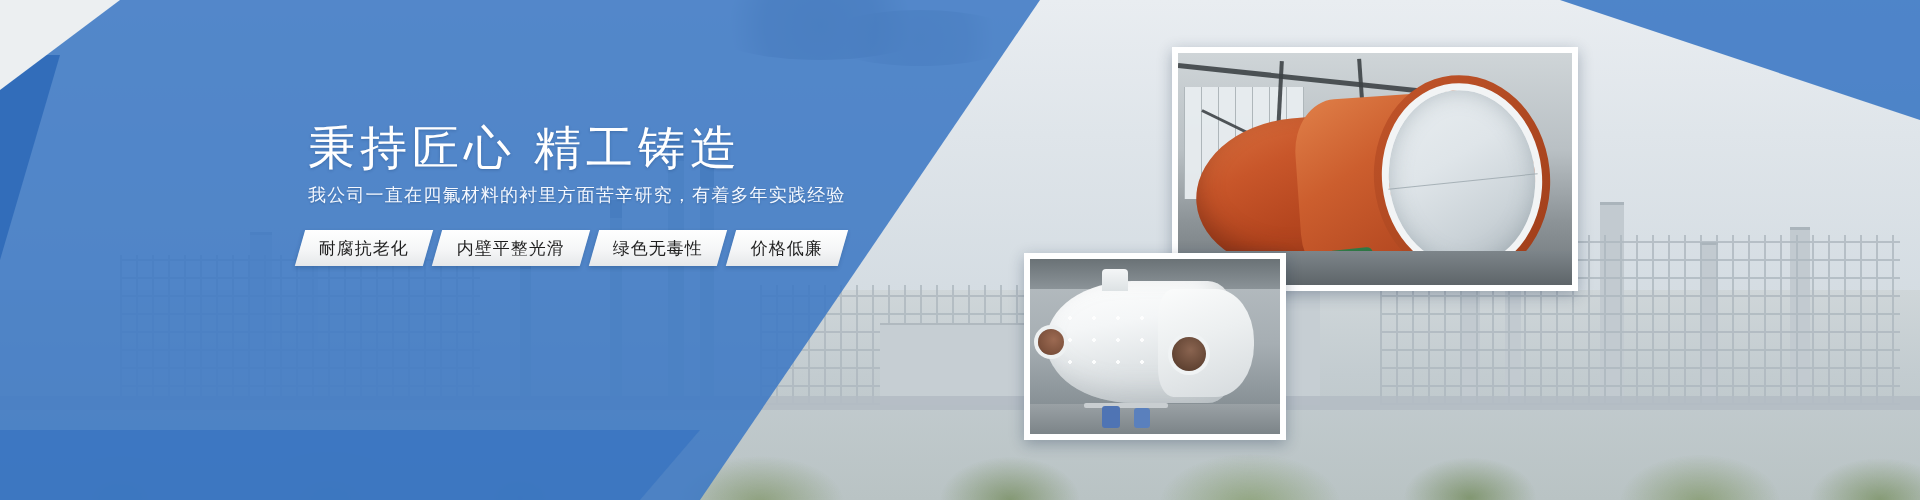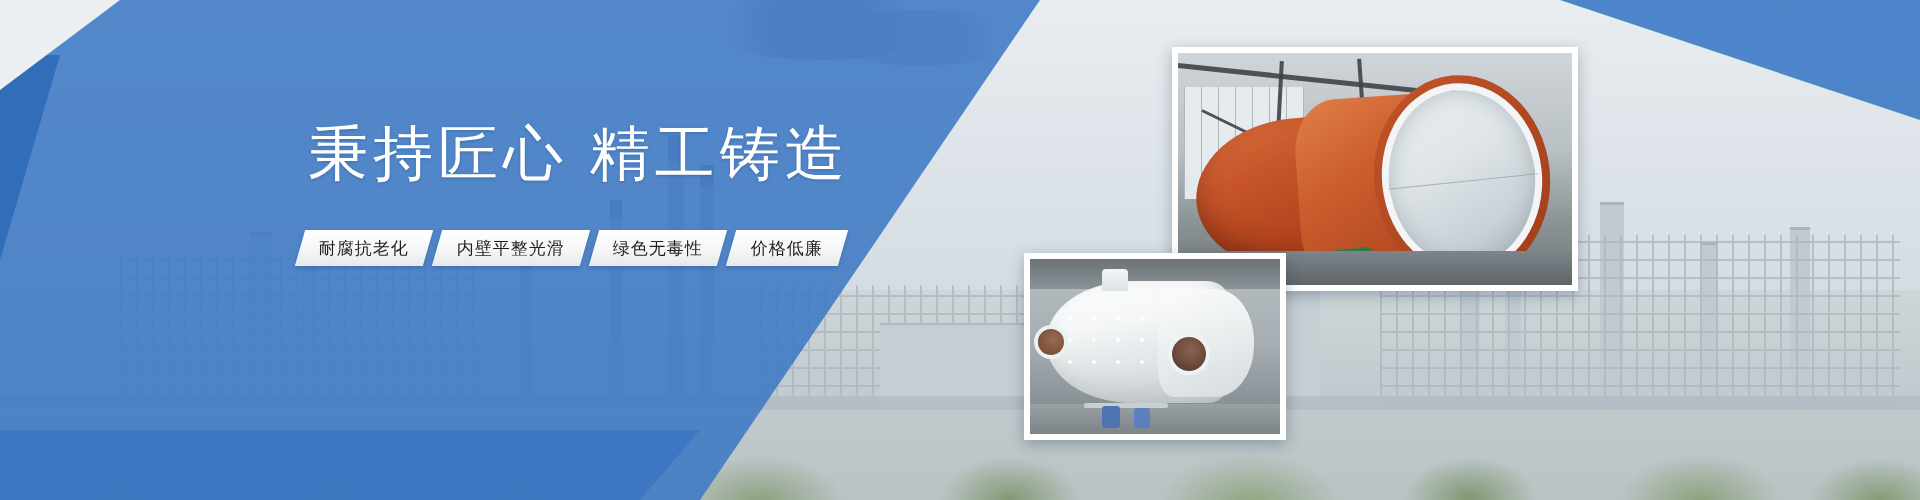--- a/index.html
+++ b/index.html
@@ -90,21 +90,21 @@
     clip-path:polygon(0 0, 120px 0, 0 90px);
   }
 
   
   .copy{
     position:absolute;left:0;top:0;width:900px;height:500px;
     color:#ffffff;
   }
   .headline{
     position:absolute;left:308px;top:124px;
-    font-size:60px;line-height:1;
+    font-size:47px;line-height:1;
     letter-spacing:5px;
     font-weight:400;
     color:#ffffff;
     white-space:nowrap;
     text-shadow:0 1px 3px rgba(10,40,80,.25);
   }
   .subtitle{
     position:absolute;left:308px;top:186px;
     font-size:18px;line-height:1;
     letter-spacing:1.2px;
@@ -321,20 +321,21 @@
   </div>
 
   <div class="blue-diagonal"></div>
   <div class="blue-left-solid"></div>
   <div class="blue-bottom-strip"></div>
   <div class="blue-right-wedge"></div>
   <div class="white-corner-tl"></div>
 
   <div class="copy">
     <div class="headline">秉持匠心  精工铸造</div>
+    <div class="subtitle">我公司一直在四氟材料的衬里方面苦辛研究，有着多年实践经验</div>
 
     <div class="tags">
       <div class="tag t0">
         <span>耐腐抗老化</span>
       </div>
       <div class="tag t1">
         <span>内壁平整光滑</span>
       </div>
       <div class="tag t2">
         <span>绿色无毒性</span>

